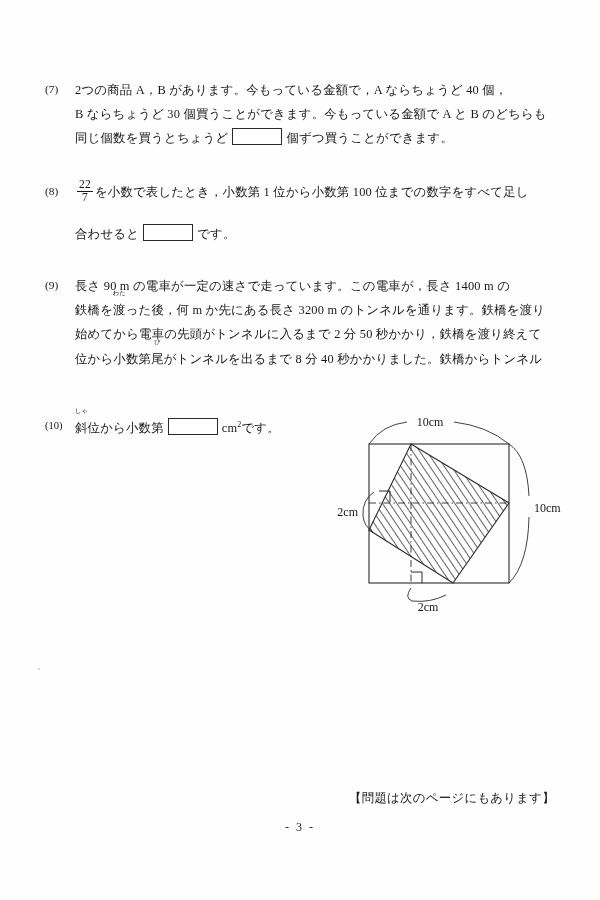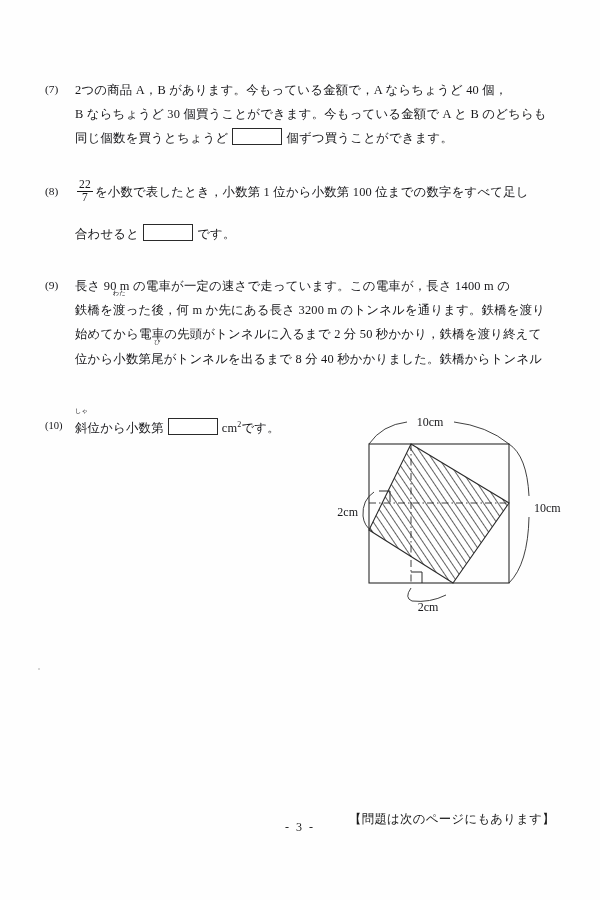--- a/index.html
+++ b/index.html
@@ -100,21 +100,20 @@
   .figure svg { display: block; }
 
   
   .footer-note {
     position: absolute;
     right: 45px;
     top: 790px;
     font-size: 12.4px;
     letter-spacing: 0.3px;
     white-space: nowrap;
-    margin-top: 21px;
   }
   .page-num {
     position: absolute;
     left: 0;
     right: 0;
     top: 820px;
     text-align: center;
     font-size: 12px;
     letter-spacing: 2px;
   }

